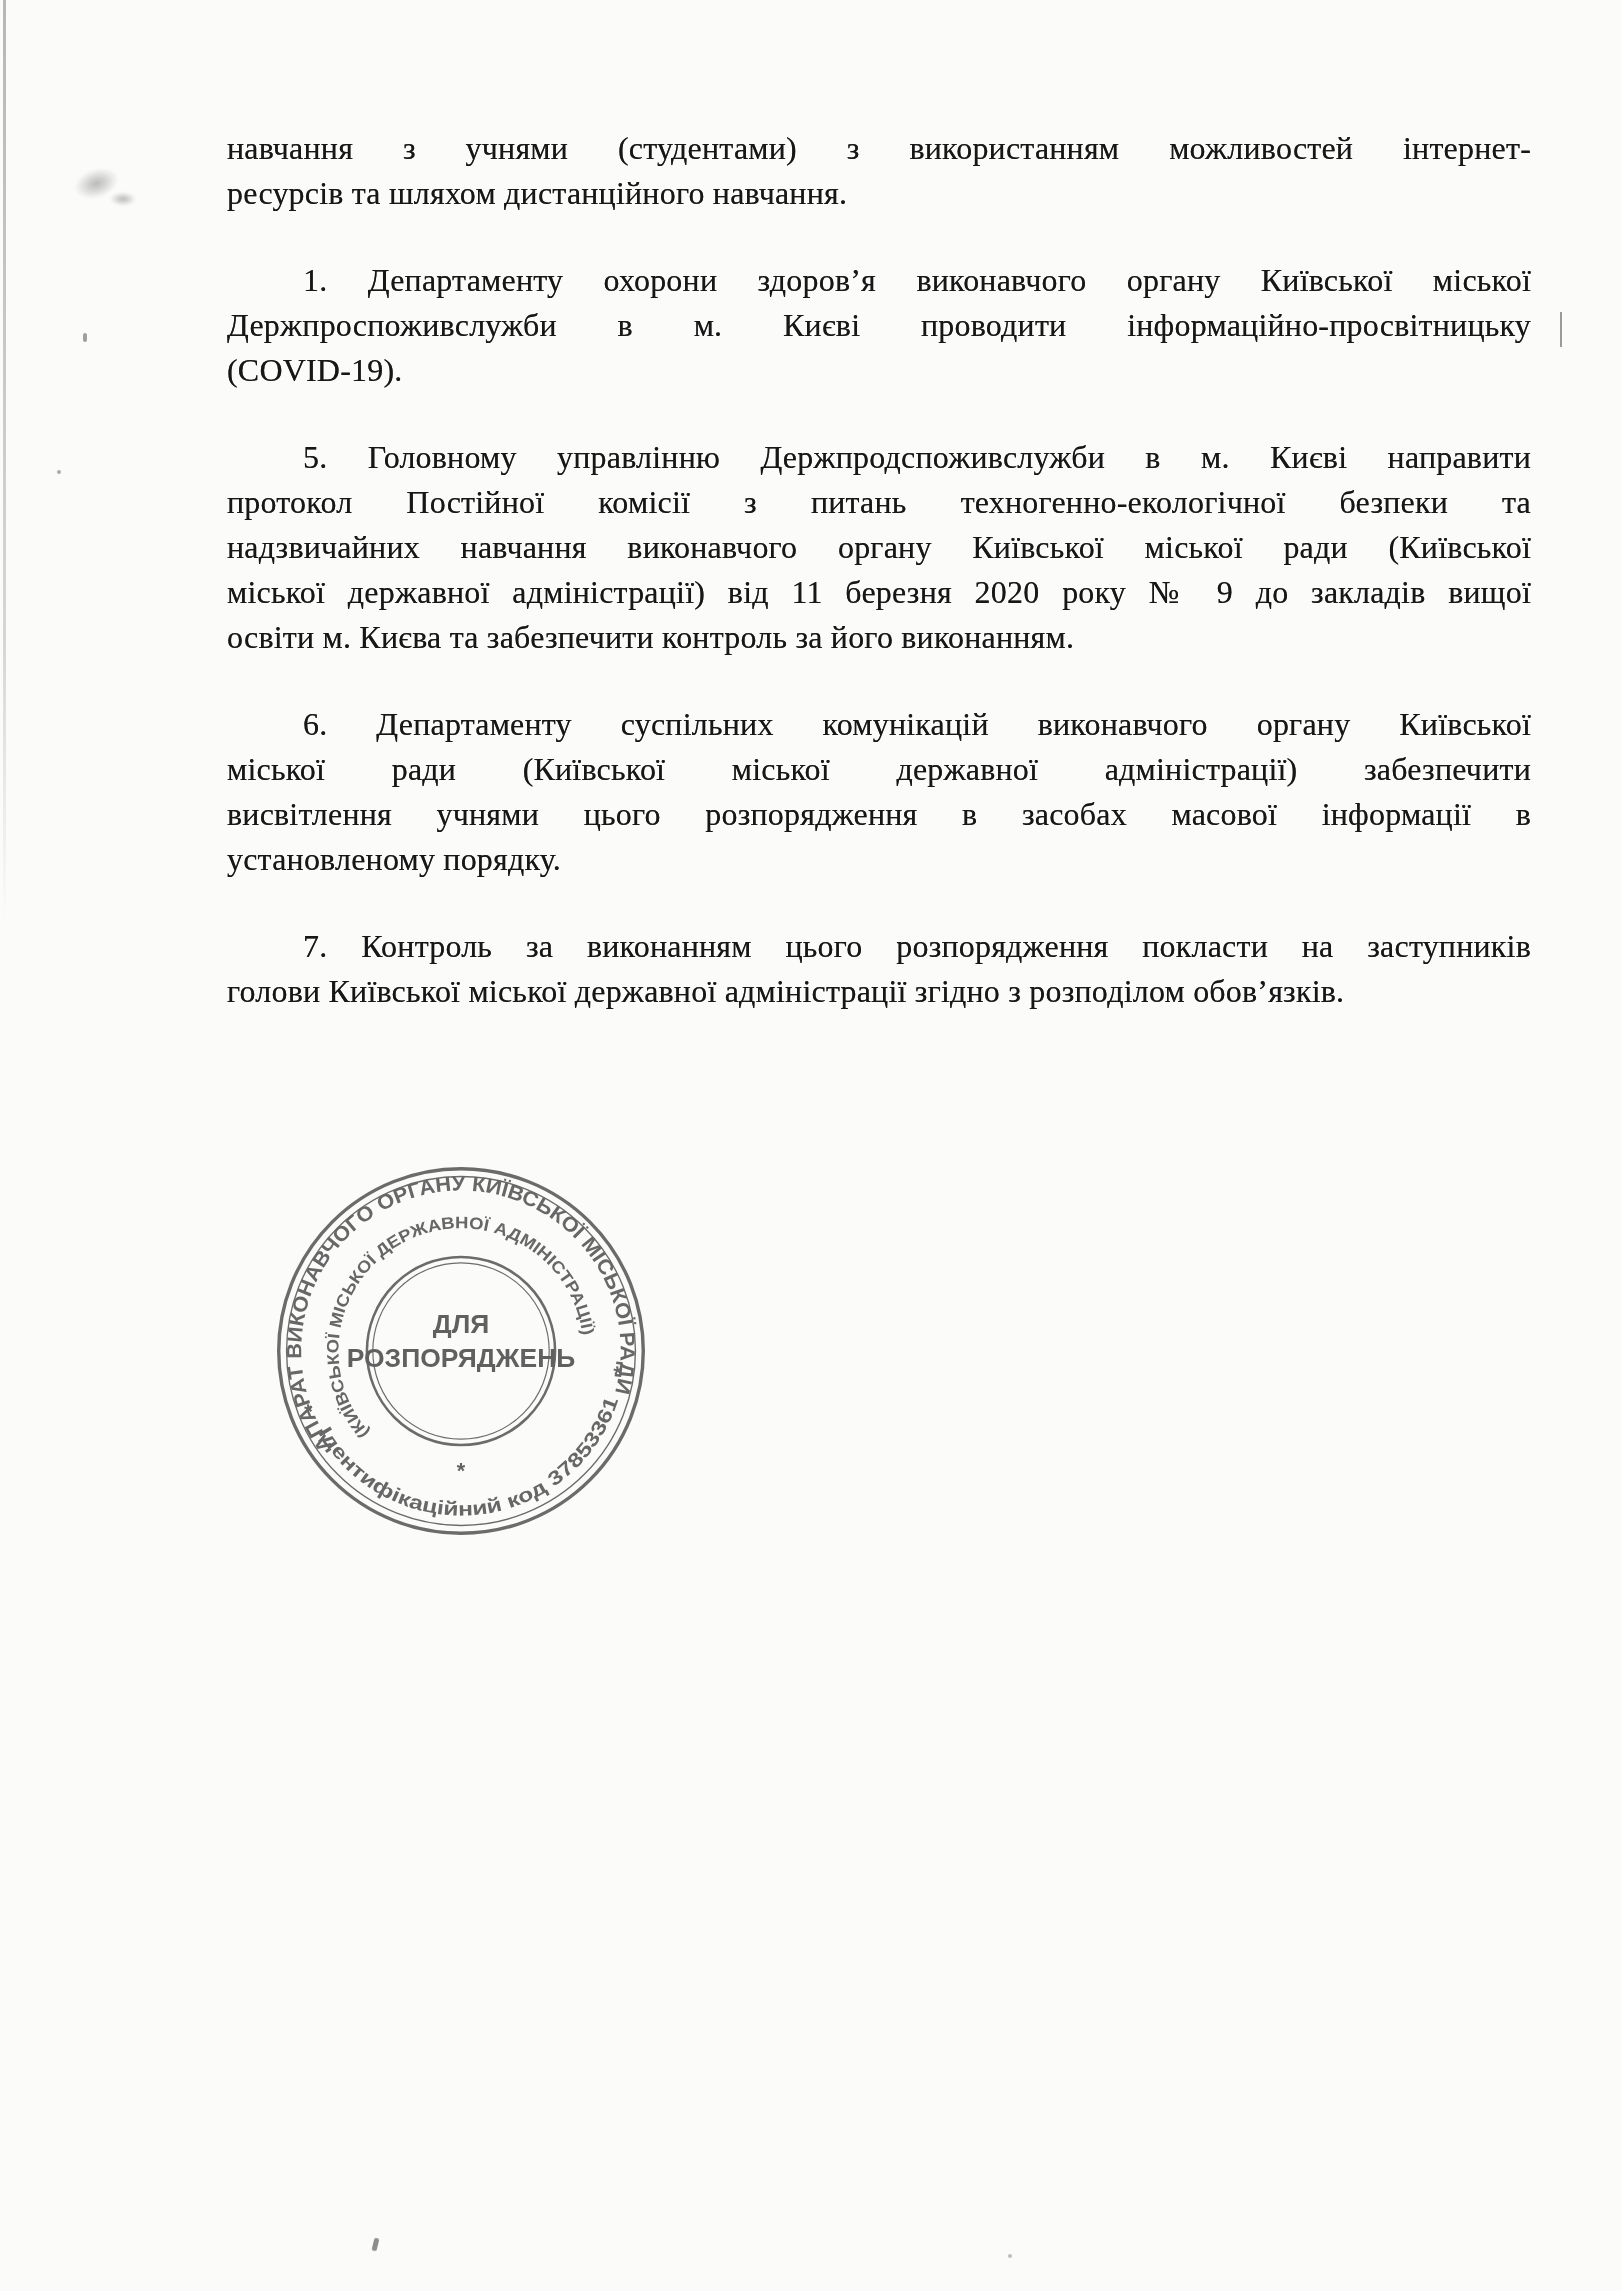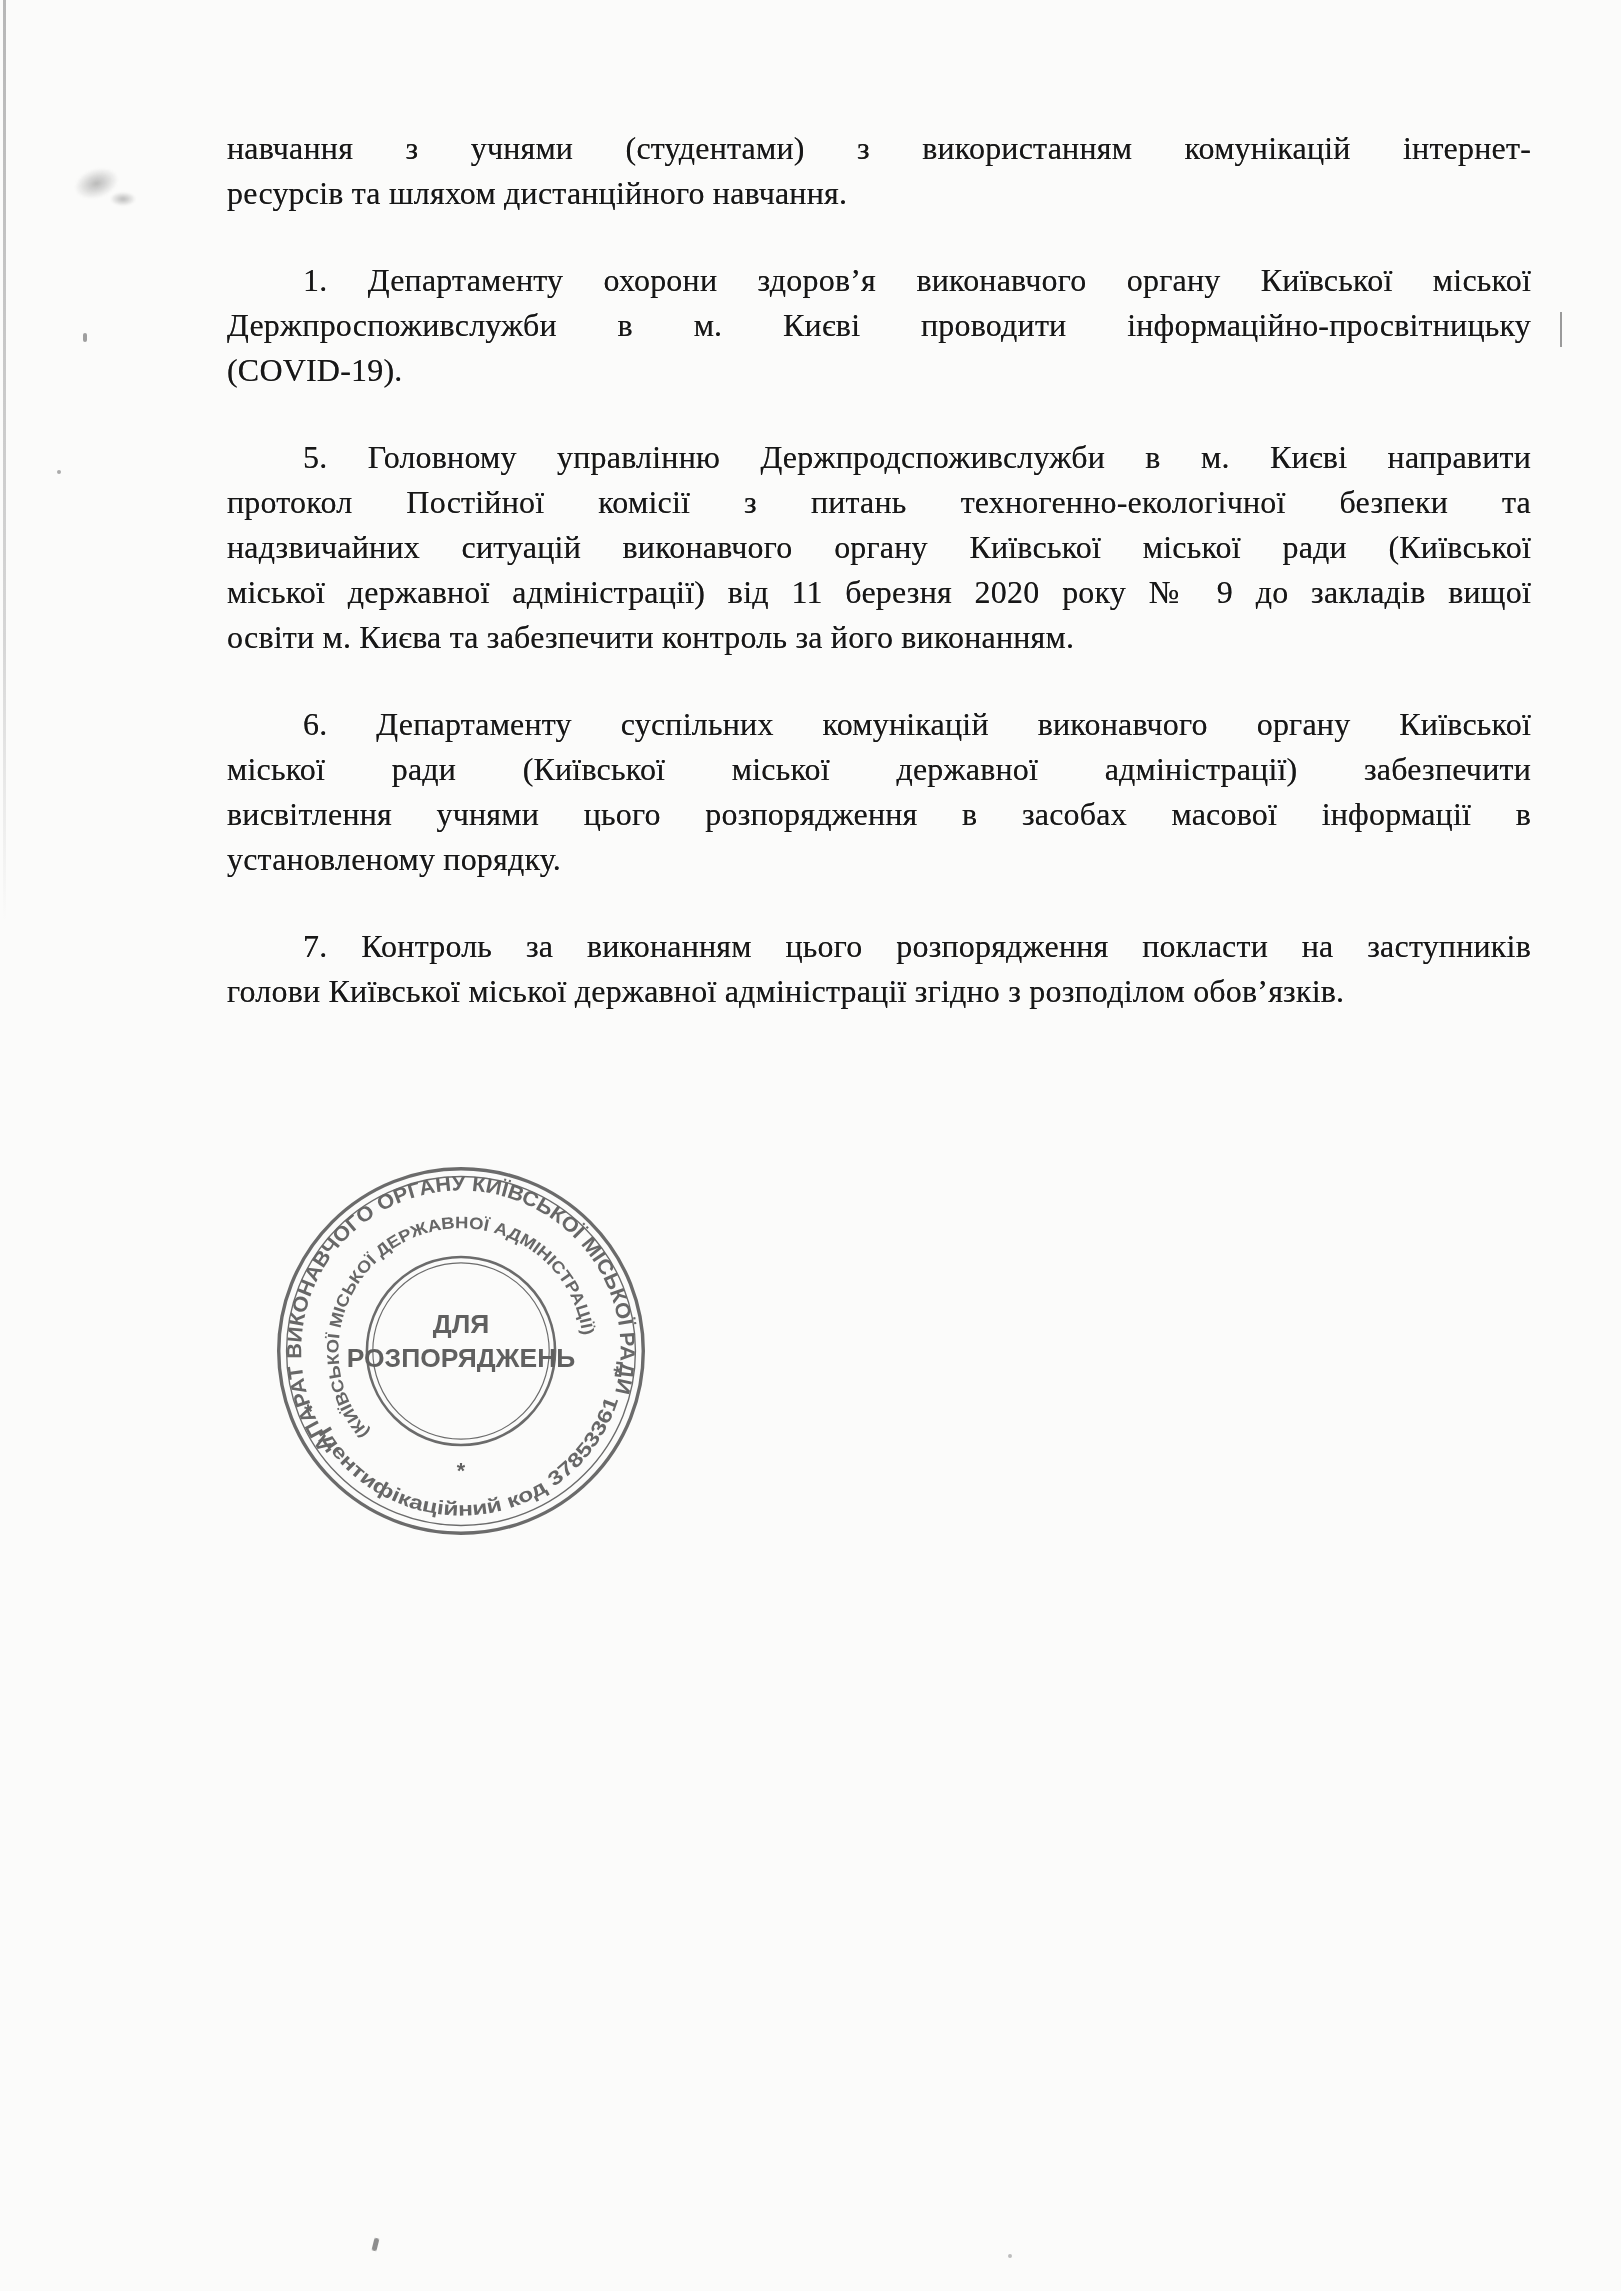--- a/index.html
+++ b/index.html
@@ -69,34 +69,34 @@
   <div class="artifact a-smudge2"></div>
   <div class="artifact a-speck1"></div>
   <div class="artifact a-speck2"></div>
   <div class="artifact a-rightdash"></div>
   <div class="artifact a-bottommark"></div>
   <div class="artifact a-bottomspeck"></div>
 
   <div class="textblock">
 
     <div class="para">
-      <div class="line j">навчання з учнями (студентами) з використанням комунікацій інтернет-</div>
+      <div class="line j">навчання з учнями (студентами) з використанням можливостей інтернет-</div>
       <div class="line">ресурсів та шляхом дистанційного навчання.</div>
     </div>
 
     <div class="para">
       <div class="line j ind">1.  Департаменту охорони здоров’я виконавчого органу Київської міської</div>
       <div class="line j">Держпроспоживслужби в м. Києві проводити інформаційно-просвітницьку</div>
       <div class="line">(COVID-19).</div>
     </div>
 
     <div class="para">
       <div class="line j ind">5.  Головному управлінню Держпродспоживслужби в м. Києві направити</div>
       <div class="line j">протокол Постійної комісії з питань техногенно-екологічної безпеки та</div>
-      <div class="line j">надзвичайних ситуацій виконавчого органу Київської міської ради (Київської</div>
+      <div class="line j">надзвичайних навчання виконавчого органу Київської міської ради (Київської</div>
       <div class="line j">міської державної адміністрації) від 11 березня 2020 року № 9 до закладів вищої</div>
       <div class="line">освіти м. Києва та забезпечити контроль за його виконанням.</div>
     </div>
 
     <div class="para">
       <div class="line j ind">6. Департаменту суспільних комунікацій виконавчого органу Київської</div>
       <div class="line j">міської ради (Київської міської державної адміністрації) забезпечити</div>
       <div class="line j">висвітлення учнями цього розпорядження в засобах масової інформації в</div>
       <div class="line">установленому порядку.</div>
     </div>

